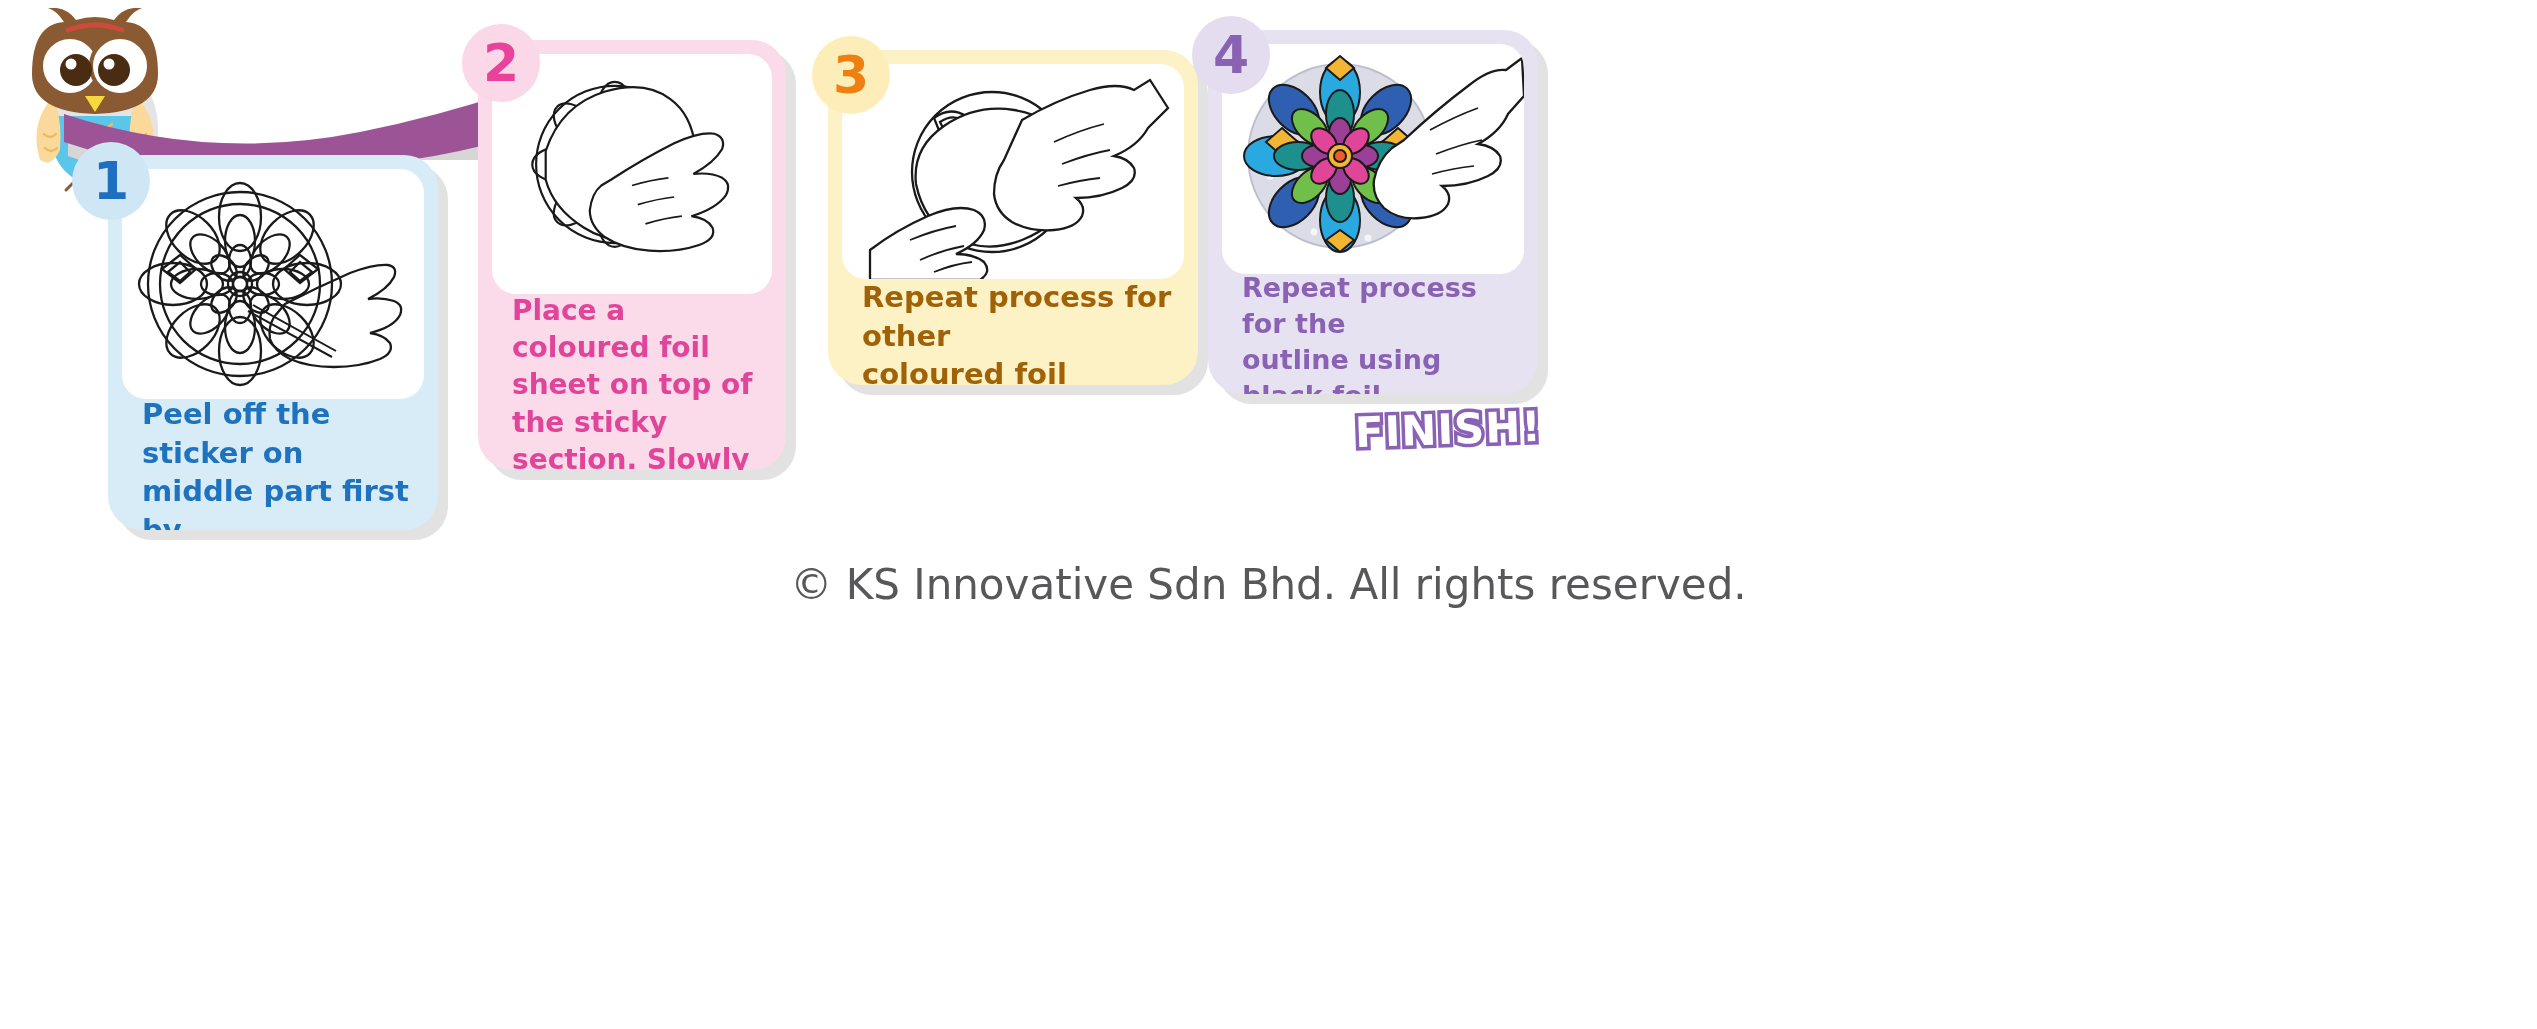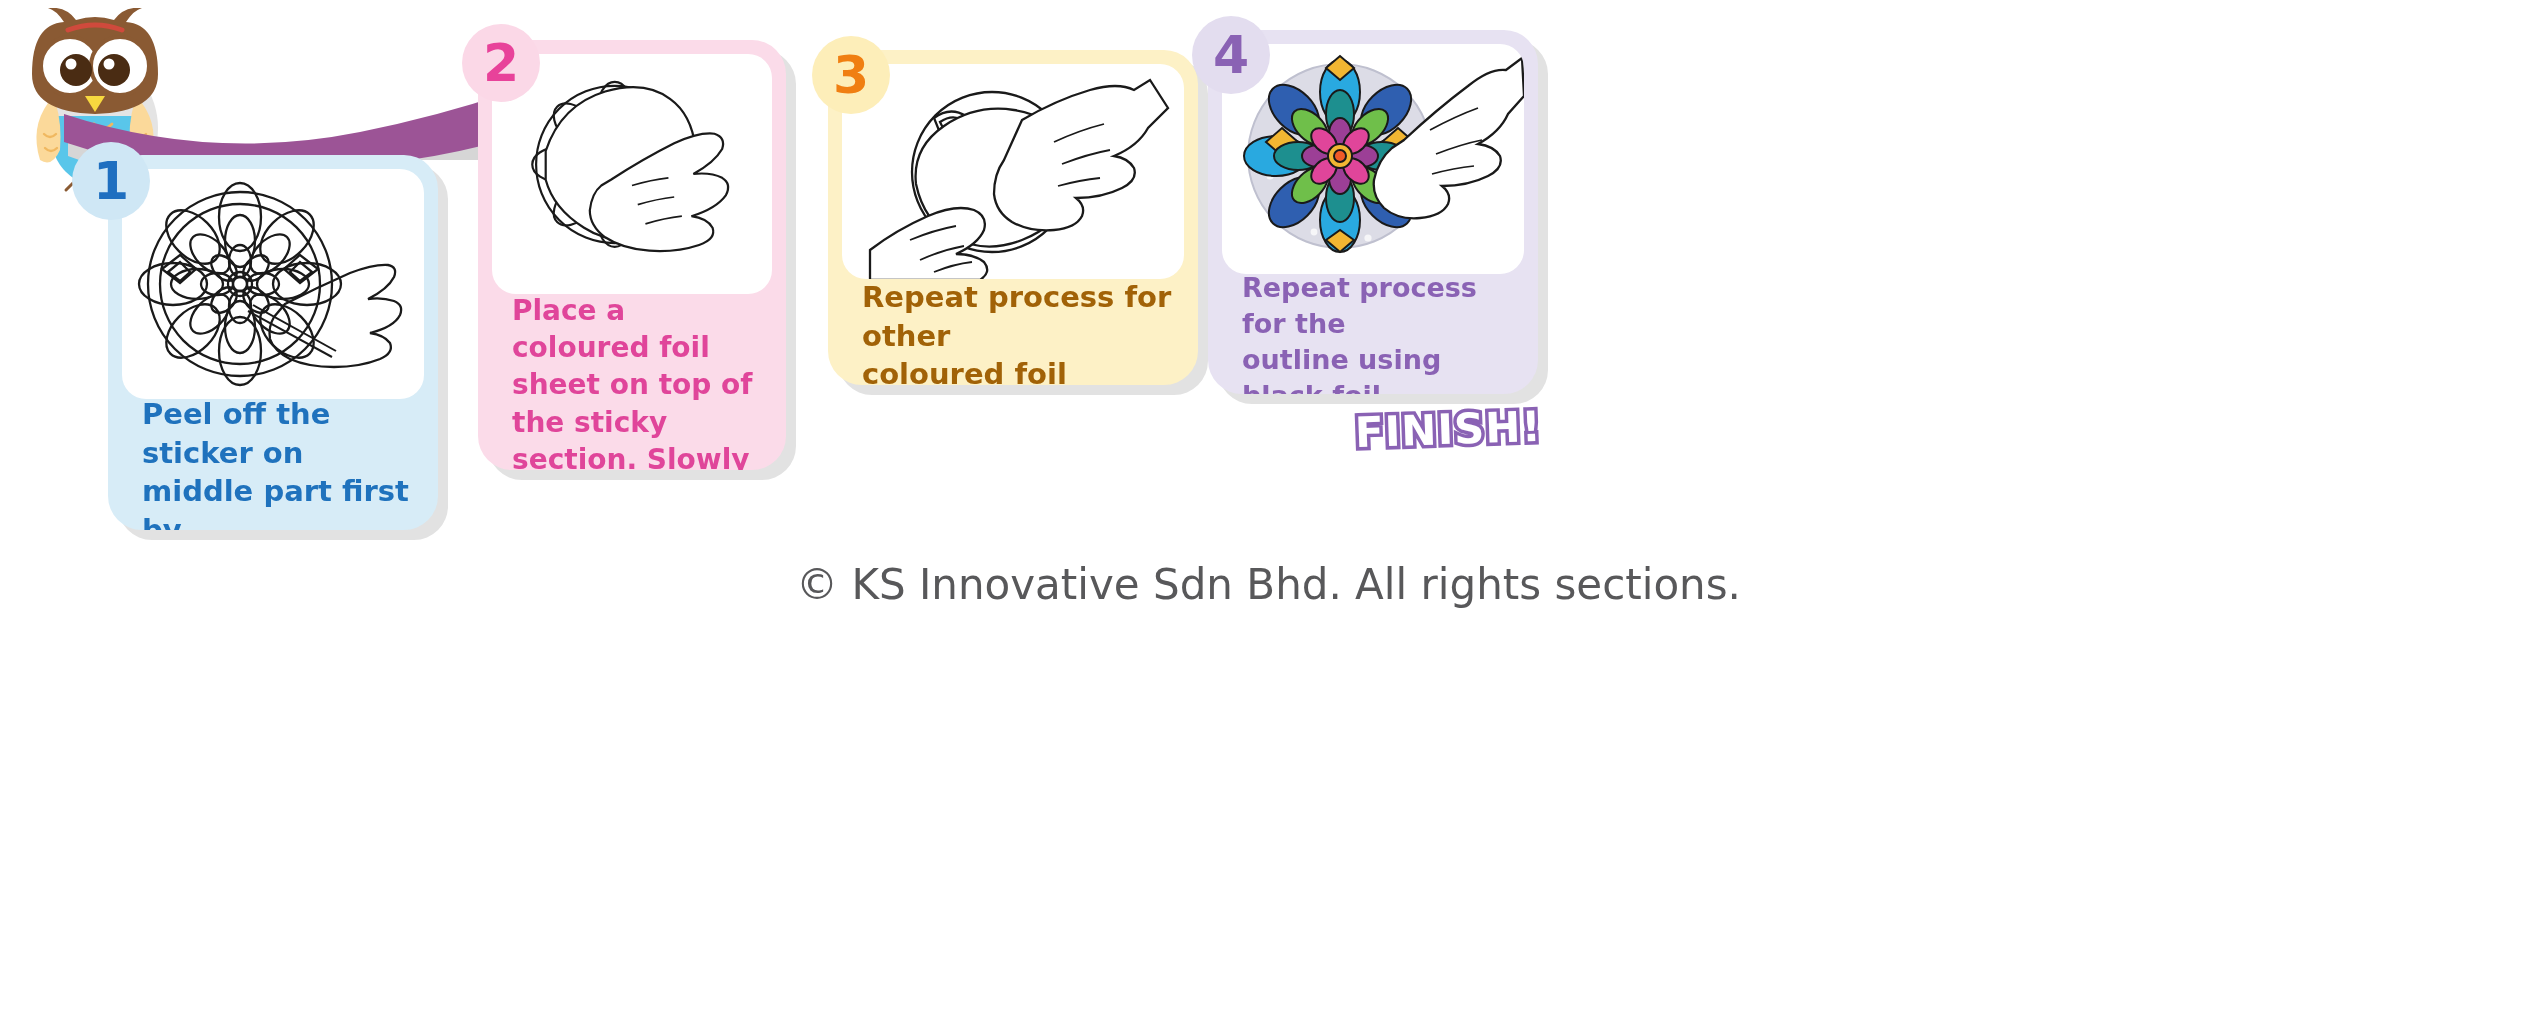--- a/index.html
+++ b/index.html
@@ -453,13 +453,13 @@
     <div class="card-text">Repeat process for the
 outline using black foil.
 You're done!
 Congratulations.</div>
   </div>
 </div>
 <div class="step-badge" id="badge-4">4</div>
 
 <div id="finish-badge">FINISH!</div>
 
-<div id="footer-copyright">© KS Innovative Sdn Bhd.  All rights sections.</div>
+<div id="footer-copyright">© KS Innovative Sdn Bhd.  All rights reserved.</div>
 
 </body></html>

